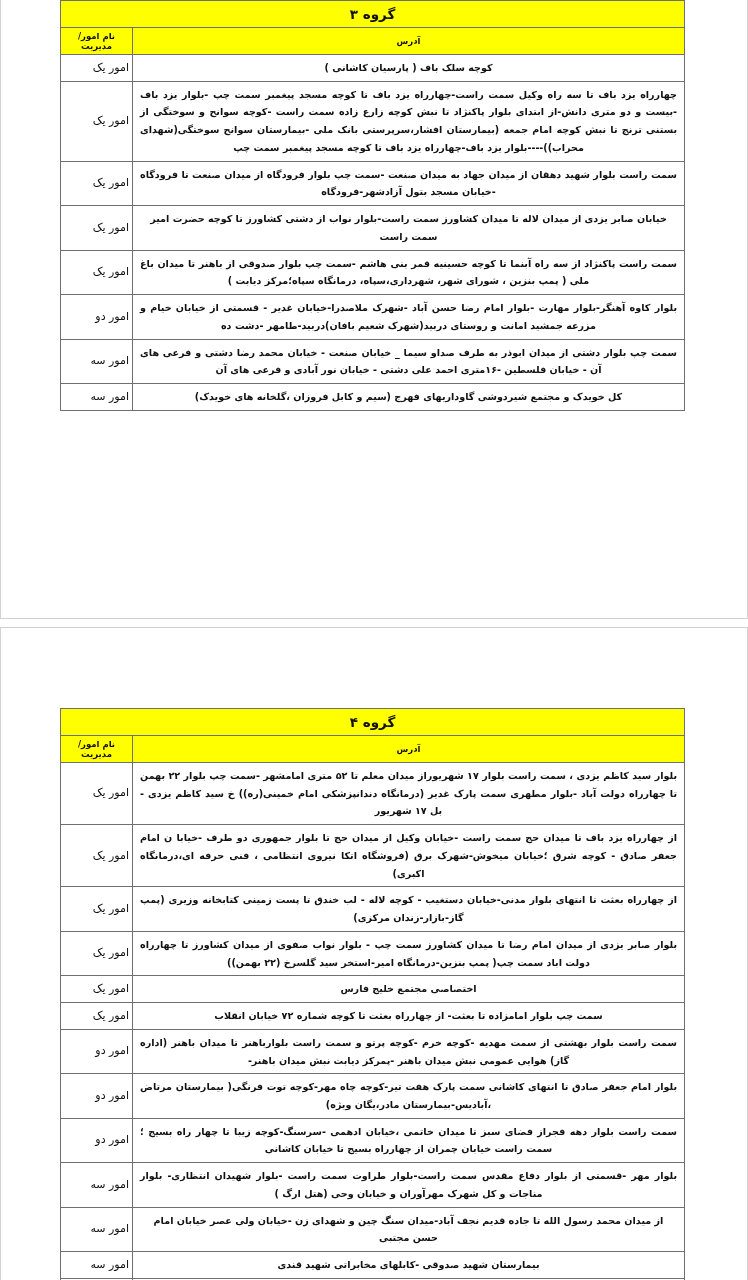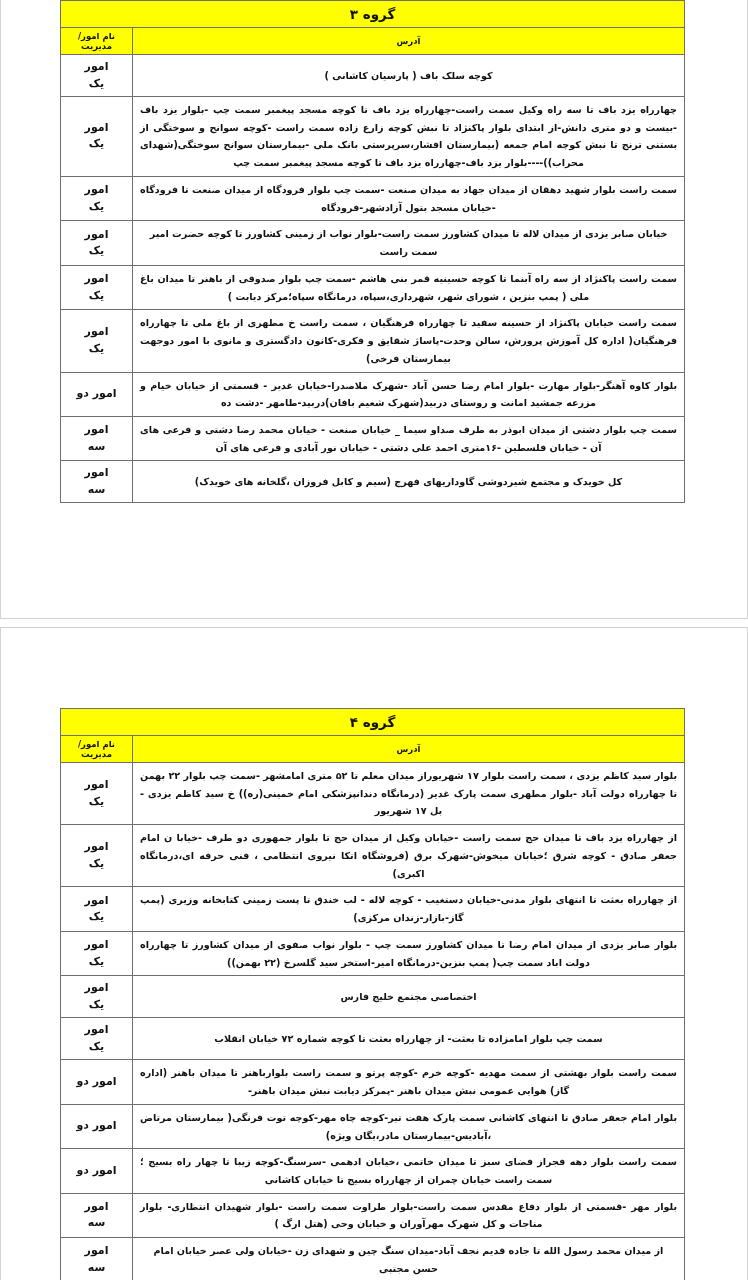--- a/index.html
+++ b/index.html
@@ -63,24 +63,24 @@
     background: #ffff00;
     text-align: center;
     font-weight: bold;
     font-size: 8.5px;
     padding: 3px 8px;
   }
   .col-name { width: 72px; }
   .col-addr { width: 552px; }
 
   td.name-cell {
-    text-align: center;
-    font-weight: bold;
+    text-align: right;
+    font-weight: normal;
     font-size: 11px;
-    padding: 4px 15px;
+    padding: 4px 3px;
     line-height: 1.5;
   }
   td.addr-cell {
     text-align: justify;
     text-align-last: center;
     font-weight: bold;
     font-size: 9.6px;
     line-height: 1.85;
     padding: 4px 7px;
   }
@@ -116,29 +116,25 @@
           </tr>
           <tr>
             <td class="addr-cell">چهارراه یزد باف تا سه راه وکیل سمت راست-چهارراه یزد باف تا کوچه مسجد پیغمبر سمت چپ -بلوار یزد باف -بیست و دو متری دانش-از ابتدای بلوار پاکنژاد تا نبش کوچه زارع زاده سمت راست -کوچه سوانح و سوختگی از بستنی ترنج تا نبش کوچه امام جمعه (بیمارستان افشار،سرپرستی بانک ملی -بیمارستان سوانح سوختگی(شهدای محراب))----بلوار یزد باف-چهارراه یزد باف تا کوچه مسجد پیغمبر سمت چپ</td>
             <td class="name-cell">امور یک</td>
           </tr>
           <tr>
             <td class="addr-cell">سمت راست بلوار شهید دهقان از میدان جهاد به میدان صنعت -سمت چپ بلوار فرودگاه از میدان صنعت تا فرودگاه -خیابان مسجد بتول آزادشهر-فرودگاه</td>
             <td class="name-cell">امور یک</td>
           </tr>
           <tr>
-            <td class="addr-cell center">خیابان صابر یزدی از میدان لاله تا میدان کشاورز سمت راست-بلوار نواب از زمینی کشاورز تا کوچه حضرت امیر سمت راست</td>
+            <td class="addr-cell center">خیابان صابر یزدی از میدان لاله تا میدان کشاورز سمت راست-بلوار نواب از دشتی کشاورز تا کوچه حضرت امیر سمت راست</td>
             <td class="name-cell">امور یک</td>
           </tr>
           <tr>
             <td class="addr-cell">سمت راست  پاکنژاد از سه راه آبنما تا کوچه حسینیه قمر بنی هاشم -سمت چپ بلوار صدوقی از باهنر تا میدان باغ ملی ( پمپ بنزین ، شورای شهر، شهرداری،سپاه، درمانگاه سپاه؛مرکز دیابت )</td>
-            <td class="name-cell">امور یک</td>
-          </tr>
-          <tr>
-            <td class="addr-cell">سمت راست خیابان پاکنژاد از حسینه سفید تا چهارراه فرهنگیان ، سمت راست خ مطهری از باغ ملی تا چهارراه فرهنگیان( اداره کل آموزش پرورش، سالن وحدت-پاساژ شقایق و فکری-کانون دادگستری و مانوی با امور دوجهت بیمارستان فرخی)</td>
             <td class="name-cell">امور یک</td>
           </tr>
           <tr>
             <td class="addr-cell">بلوار کاوه آهنگر-بلوار مهارت -بلوار امام رضا حسن آباد -شهرک ملاصدرا-خیابان غدیر - قسمتی از خیابان خیام و مزرعه جمشید امانت و روستای دربید(شهرک شعیم بافان)دربید-طامهر -دشت ده</td>
             <td class="name-cell">امور دو</td>
           </tr>
           <tr>
             <td class="addr-cell">سمت چپ بلوار دشتی از  میدان ابوذر به طرف صداو سیما  _ خیابان صنعت - خیابان محمد رضا دشتی و فرعی های آن - خیابان فلسطین -۱۶متری احمد علی دشتی - خیابان نور آبادی و فرعی های آن</td>
             <td class="name-cell">امور سه</td>
           </tr>

